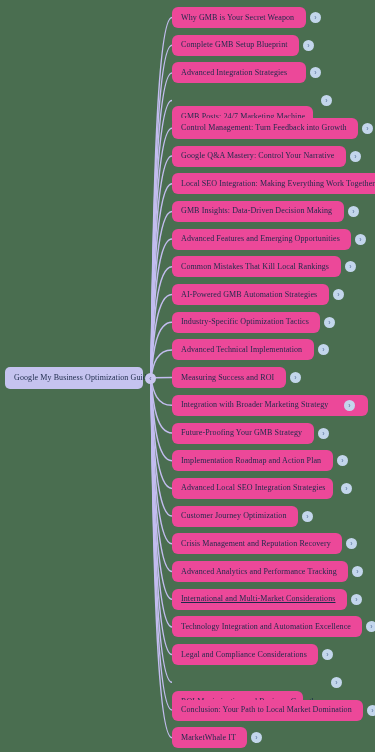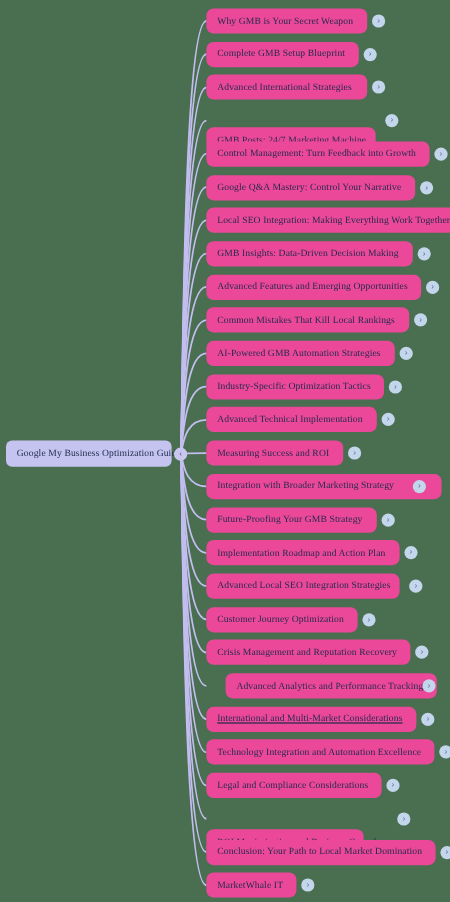--- a/index.html
+++ b/index.html
@@ -101,21 +101,21 @@
       <div class="toggle root-toggle" style="left: 145px; top: 373px;">‹</div>
       <div class="node" style="left: 172px; top: 7px; width: 134px;">
         <span>Why GMB is Your Secret Weapon</span>
       </div>
       <div class="toggle" style="left: 310px; top: 12px;">›</div>
       <div class="node" style="left: 172px; top: 34.7px; width: 127px;">
         <span>Complete GMB Setup Blueprint</span>
       </div>
       <div class="toggle" style="left: 303px; top: 39.7px;">›</div>
       <div class="node" style="left: 172px; top: 62.4px; width: 134px;">
-        <span>Advanced International Strategies</span>
+        <span>Advanced Integration Strategies</span>
       </div>
       <div class="toggle" style="left: 310px; top: 67.4px;">›</div>
       <div class="node" style="left: 172px; top: 106px; width: 141px;">
         <span>GMB Posts: 24/7 Marketing Machine</span>
       </div>
       <div class="toggle" style="left: 321px; top: 95.1px;">›</div>
       <div class="node" style="left: 172px; top: 117.8px; width: 186px;">
         <span>Control Management: Turn Feedback into Growth</span>
       </div>
       <div class="toggle" style="left: 362px; top: 122.8px;">›</div>
@@ -171,21 +171,21 @@
       </div>
       <div class="toggle" style="left: 341px; top: 482.9px;">›</div>
       <div class="node" style="left: 172px; top: 505.6px; width: 126px;">
         <span>Customer Journey Optimization</span>
       </div>
       <div class="toggle" style="left: 302px; top: 510.6px;">›</div>
       <div class="node" style="left: 172px; top: 533.3px; width: 170px;">
         <span>Crisis Management and Reputation Recovery</span>
       </div>
       <div class="toggle" style="left: 346px; top: 538.3px;">›</div>
-      <div class="node" style="left: 172px; top: 561px; width: 176px; margin-left: 16px;">
+      <div class="node" style="left: 172px; top: 561px; width: 176px;">
         <span>Advanced Analytics and Performance Tracking</span>
       </div>
       <div class="toggle" style="left: 352px; top: 566px;">›</div>
       <div class="node" style="left: 172px; top: 588.7px; width: 175px; text-decoration: underline;">
         <span>International and Multi-Market Considerations</span>
       </div>
       <div class="toggle" style="left: 351px; top: 593.7px;">›</div>
       <div class="node" style="left: 172px; top: 616.4px; width: 190px;">
         <span>Technology Integration and Automation Excellence</span>
       </div>

